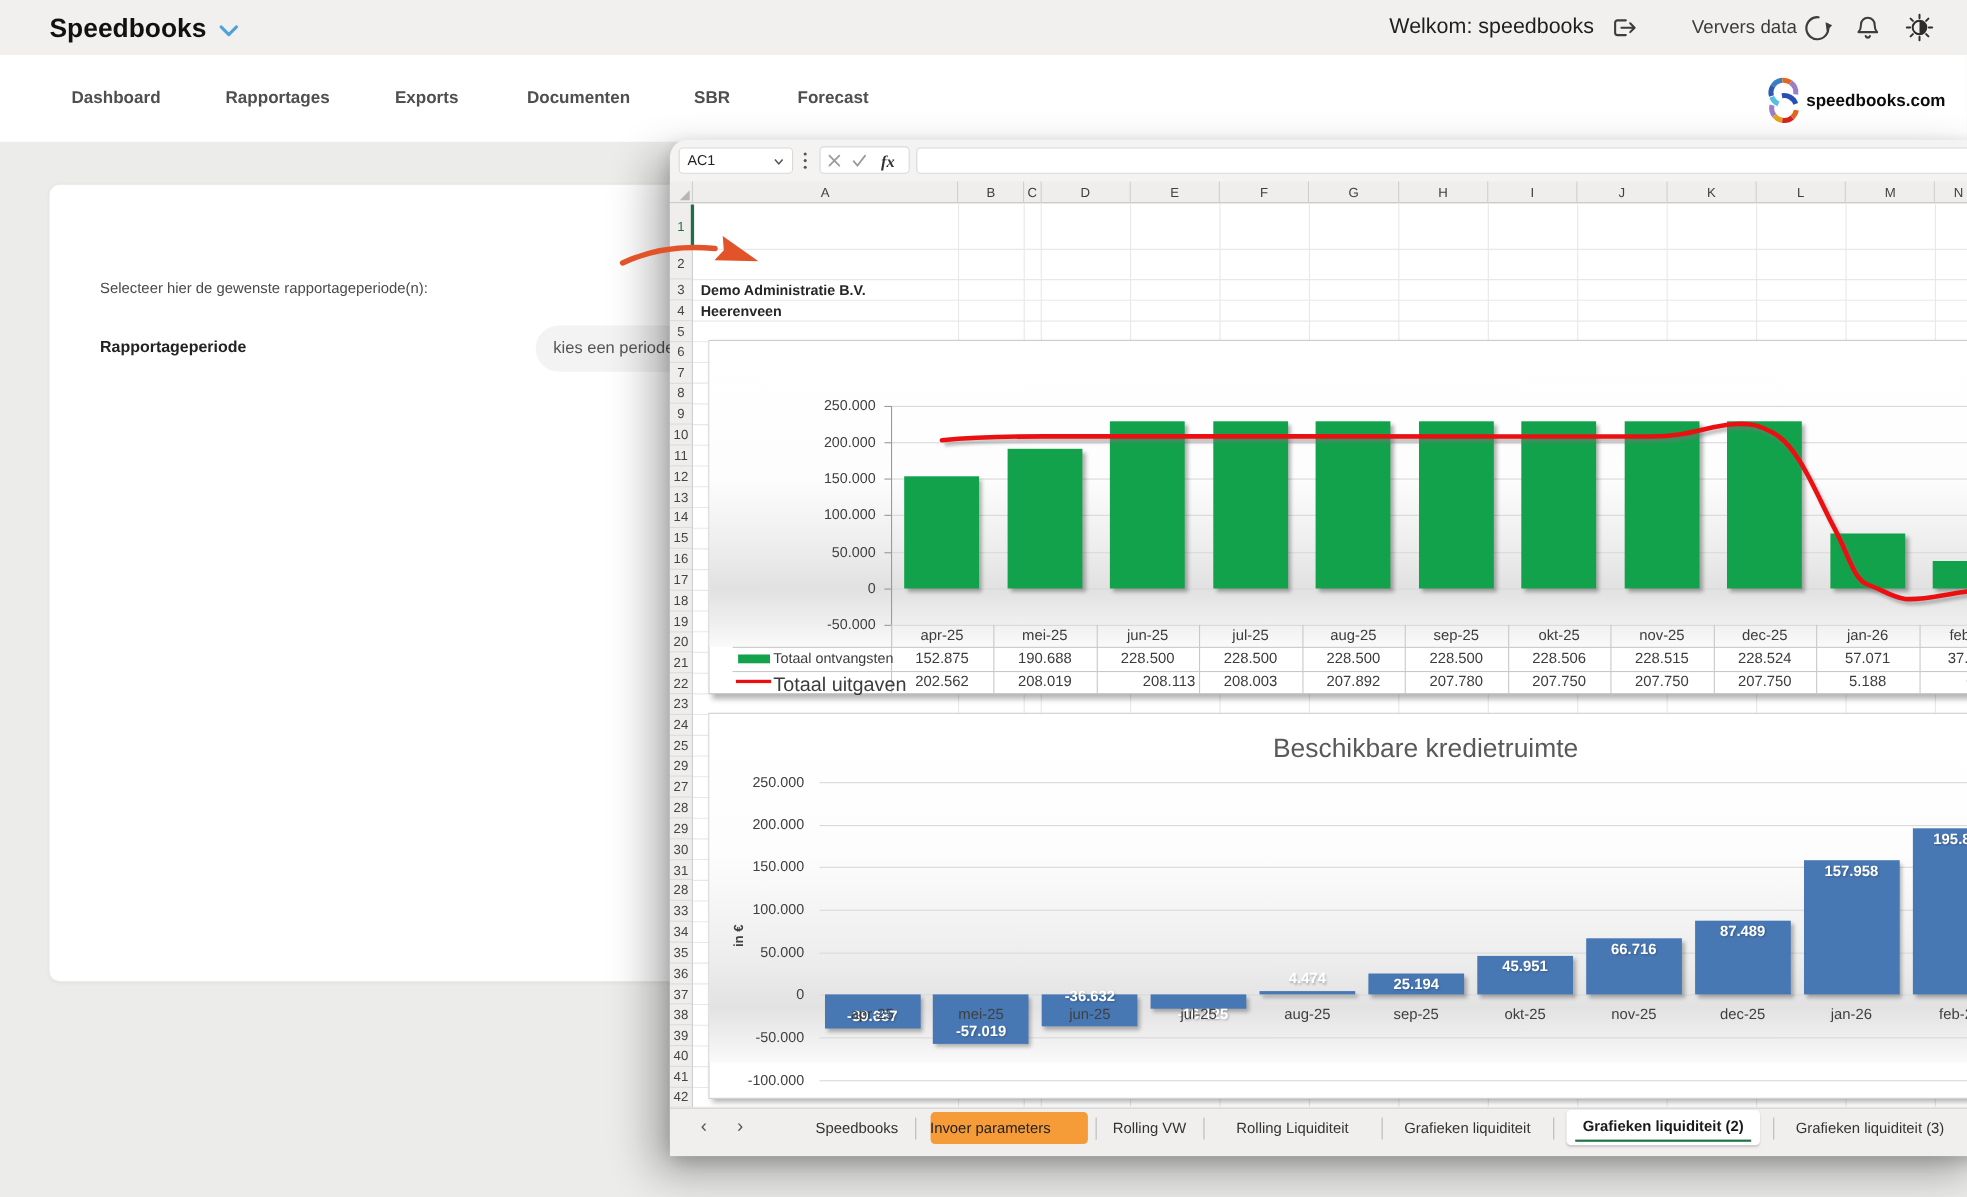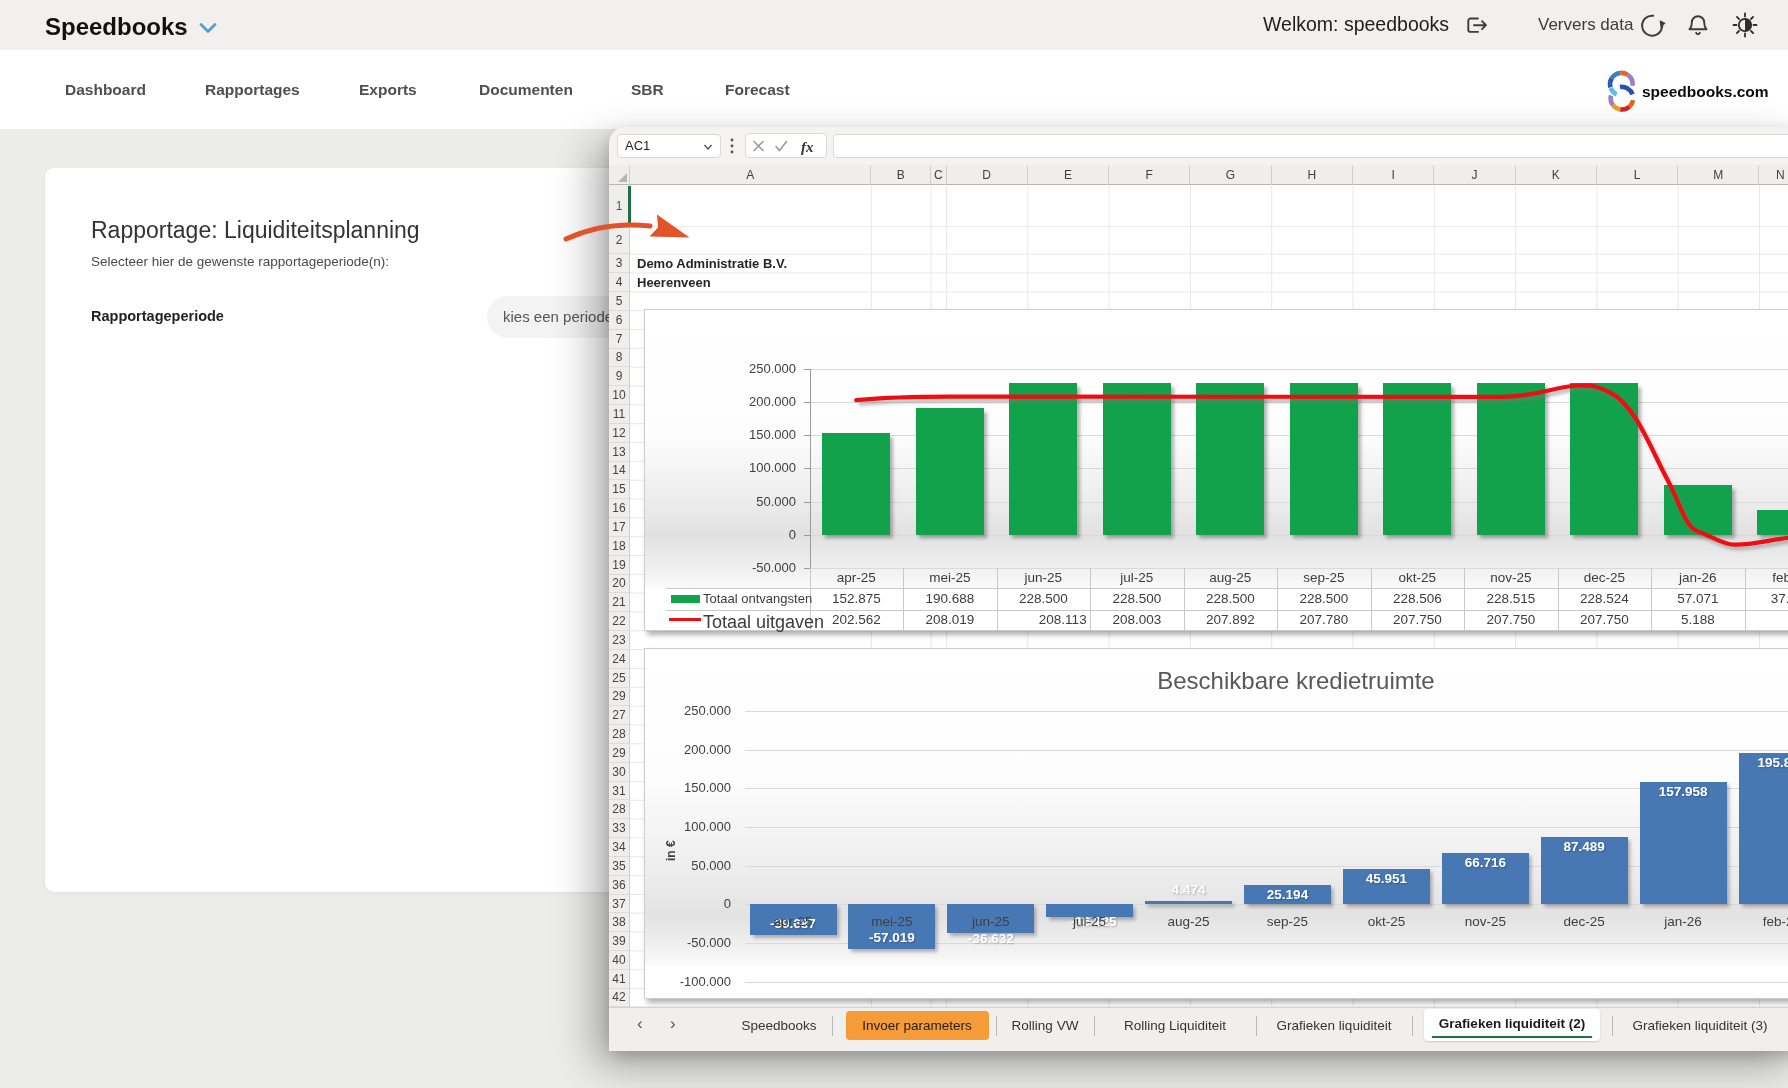--- a/index.html
+++ b/index.html
@@ -81,21 +81,20 @@
       <path d="M 21.94 20.07 A 11.3 11.3 0 0 1 34.52 27.34" stroke="#2850b4"></path>
       <path d="M 12.94 28.47 A 11.3 11.3 0 0 0 15.00 38.16" stroke="#9b7ec8"></path>
       <path d="M 15.00 38.16 A 11.3 11.3 0 0 0 22.33 42.39" stroke="#e8a21c"></path>
       <path d="M 22.33 42.39 A 11.3 11.3 0 0 0 31.46 39.60" stroke="#d42420"></path>
       <path d="M 31.46 39.60 A 11.3 11.3 0 0 0 35.03 33.16" stroke="#e4661c"></path>
     </svg>
   <div style="position:absolute;left:1642px;top:33px;font-size:15.5px;font-weight:bold;color:#0c0c0c">speedbooks.com</div>
 </div>
 <div class="content">
   <div class="card">
-    <div style="position:absolute;left:46px;top:49px;font-size:23px;color:#333">Rapportage: Liquiditeitsplanning</div>
     <div style="position:absolute;left:46px;top:86px;font-size:13.5px;color:#4a4a4a">Selecteer hier de gewenste rapportageperiode(n):</div>
     <div style="position:absolute;left:46px;top:140px;font-size:14.5px;font-weight:bold;color:#222">Rapportageperiode</div>
     <div style="position:absolute;left:442px;top:128px;width:160px;height:42px;border-radius:21px;background:#f3f3f3;line-height:42px;padding-left:16px;font-size:15px;color:#555">kies een periode</div>
   </div>
 </div>
 <div class="panel">
   <div class="fbar">
     <div class="namebox">AC1
       <svg width="12" height="12" viewBox="0 0 12 12" style="position:absolute;right:6px;top:6px" fill="none" stroke="#555" stroke-width="1.4">
           <path d="M2.5 4 l3.5 4 l3.5 -4"></path>
@@ -359,21 +358,21 @@
 <div class="bbar" style="left:401.2px;top:255.5px;width:87px;height:12.5px"></div>
 <div class="bbar" style="left:500.1px;top:252.0px;width:87px;height:3.5px"></div>
 <div class="bbar" style="left:599.0px;top:236.0px;width:87px;height:19.5px"></div>
 <div class="bbar" style="left:697.9px;top:219.9px;width:87px;height:35.6px"></div>
 <div class="bbar" style="left:796.8px;top:203.9px;width:87px;height:51.6px"></div>
 <div class="bbar" style="left:895.7px;top:187.8px;width:87px;height:67.7px"></div>
 <div class="bbar" style="left:994.6px;top:133.2px;width:87px;height:122.3px"></div>
 <div class="bbar" style="left:1093.5px;top:103.9px;width:87px;height:151.6px"></div>
 <div class="vlab" style="left:88.0px;top:267.2px;width:120px">-39.687</div>
 <div class="vlab" style="left:186.9px;top:280.6px;width:120px">-57.019</div>
-<div class="vlab" style="left:285.8px;top:282px;width:120px">-36.632</div>
+<div class="vlab" style="left:285.8px;top:249px;width:120px">-36.632</div>
 <div class="vlab" style="left:388.7px;top:264.6px;width:120px">-16.125</div>
 <div class="vlab" style="left:483.6px;top:233.0px;width:120px">4.474</div>
 <div class="vlab" style="left:582.5px;top:238.0px;width:120px">25.194</div>
 <div class="vlab" style="left:681.4px;top:221.9px;width:120px">45.951</div>
 <div class="vlab" style="left:780.3px;top:205.9px;width:120px">66.716</div>
 <div class="vlab" style="left:879.2px;top:189.8px;width:120px">87.489</div>
 <div class="vlab" style="left:978.1px;top:135.2px;width:120px">157.958</div>
 <div class="vlab" style="left:1077.0px;top:105.9px;width:120px">195.839</div>
 <div class="clab" style="left:98.5px;top:264.6px;width:98.9px">apr-25</div>
 <div class="clab" style="left:197.4px;top:264.6px;width:98.9px">mei-25</div>
@@ -391,21 +390,21 @@
   <div class="tabstrip">
 <div style="position:absolute;left:28px;top:6px;color:#555;font-size:17px">‹</div>
 <div style="position:absolute;left:61px;top:6px;color:#555;font-size:17px">›</div>
 <div style="position:absolute;left:223px;top:8px;width:1px;height:20px;background:#b9b9b9"></div>
 <div style="position:absolute;left:387px;top:8px;width:1px;height:20px;background:#b9b9b9"></div>
 <div style="position:absolute;left:485px;top:8px;width:1px;height:20px;background:#b9b9b9"></div>
 <div style="position:absolute;left:647px;top:8px;width:1px;height:20px;background:#b9b9b9"></div>
 <div style="position:absolute;left:803px;top:8px;width:1px;height:20px;background:#b9b9b9"></div>
 <div style="position:absolute;left:1003px;top:8px;width:1px;height:20px;background:#b9b9b9"></div>
 <div style="position:absolute;left:90px;top:3px;width:160px;height:29px;text-align:center;line-height:29px;font-size:13.5px;color:#333">Speedbooks</div>
-<div style="position:absolute;left:236.5px;top:3px;width:143px;height:29px;background:#f59b38;border-radius:4px;text-align:center;line-height:29px;font-size:13.5px;color:#222">Invoer parameters</div>
+<div style="position:absolute;left:236.5px;top:3px;width:143px;height:29px;background:#f59b38;border-radius:4px;line-height:29px;font-size:13.5px;color:#222">Invoer parameters</div>
 <div style="position:absolute;left:356px;top:3px;width:160px;height:29px;text-align:center;line-height:29px;font-size:13.5px;color:#333">Rolling VW</div>
 <div style="position:absolute;left:486px;top:3px;width:160px;height:29px;text-align:center;line-height:29px;font-size:13.5px;color:#333">Rolling Liquiditeit</div>
 <div style="position:absolute;left:645px;top:3px;width:160px;height:29px;text-align:center;line-height:29px;font-size:13.5px;color:#333">Grafieken liquiditeit</div>
 <div style="position:absolute;left:815px;top:1px;width:176px;height:32px;background:#fff;border-radius:4px;box-shadow:0 1px 2px rgba(0,0,0,0.15);text-align:center;line-height:30px;font-size:13.5px;font-weight:bold;color:#1a1a1a">Grafieken liquiditeit (2)<div style="position:absolute;left:8px;right:8px;bottom:3px;height:2.5px;background:#217346"></div></div>
 <div style="position:absolute;left:1011px;top:3px;width:160px;height:29px;text-align:center;line-height:29px;font-size:13.5px;color:#333">Grafieken liquiditeit (3)</div>
 </div>
 </div>
 <svg width="160" height="50" viewBox="0 0 160 50" style="position:absolute;left:555px;top:205px;z-index:50">
   <path d="M 11 34 Q 50 16 95 21" fill="none" stroke="#e2532a" stroke-width="5" stroke-linecap="round"></path>
   <path d="M 102 9.5 L 134.5 32.5 L 94.5 31.5 L 103 22.5 Z" fill="#e2532a"></path>

